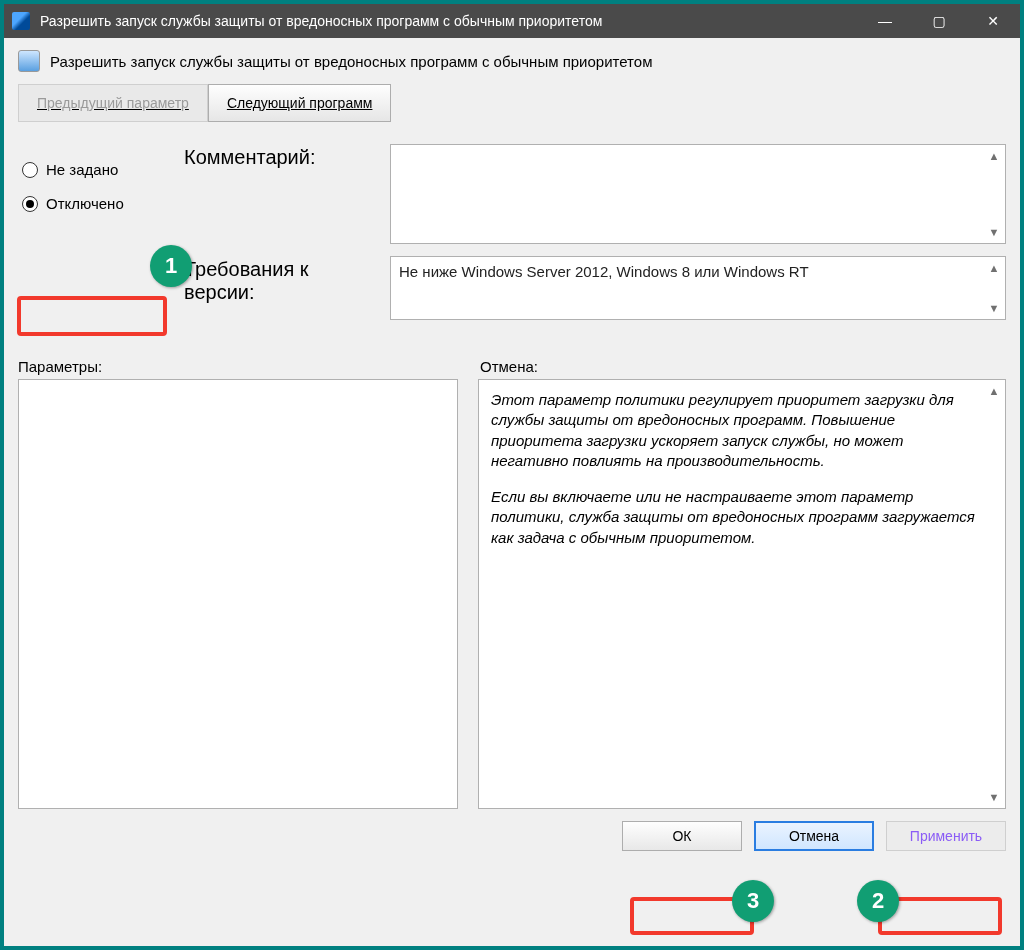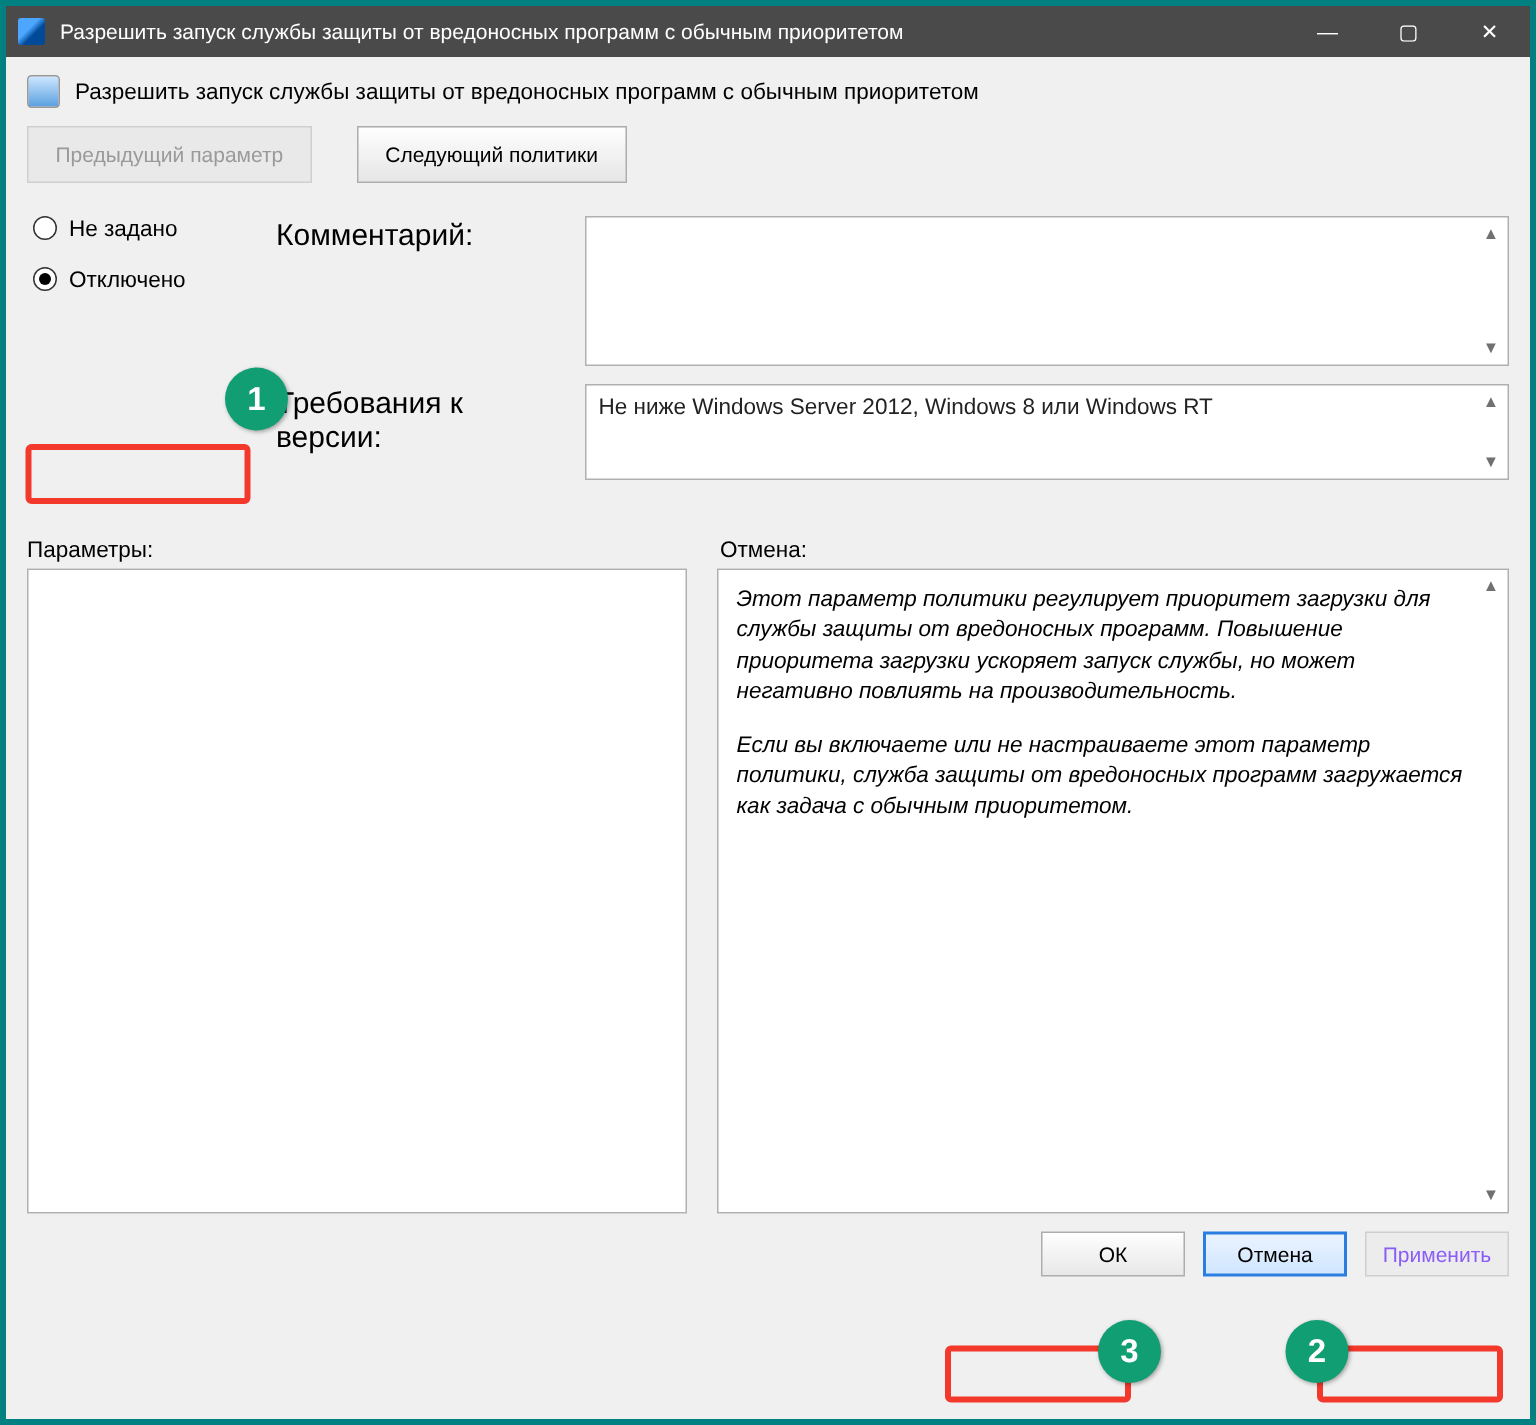--- a/index.html
+++ b/index.html
@@ -45,21 +45,21 @@
     padding: 12px 14px 14px 14px;
     position: relative;
   }
   .header-row { display:flex; align-items:center; gap:10px; margin-bottom:10px;}
   .header-row .hdr-icon{
     width:22px;height:22px;border:1px solid #999;border-radius:3px;
     background: linear-gradient(#cde6ff,#5aa0e0);
     position:relative;
   }
   .header-row .hdr-title{ font-size:15px; }
-  .nav-row{ display:flex; gap:30px; margin:12px 0 22px 0;}
+  .nav-row{ display:flex; gap:0; margin:12px 0 22px 0;text-decoration:underline;}
   .nav-btn{
     height:38px; padding:0 18px;
     border:1px solid #adadad;
     background:linear-gradient(#fefefe,#e6e6e6);
     font-size:14px;
     display:flex;align-items:center;justify-content:center;
     cursor:pointer;
   }
   .nav-btn.disabled{
     background:#e9e9e9; color:#9a9a9a; border-color:#cfcfcf; cursor:default;
@@ -67,21 +67,21 @@
   
   .upper{
     display:grid;
     grid-template-columns: 160px 200px 1fr;
     column-gap: 6px;
     row-gap: 12px;
     align-items:start;
   }
   .radios{ grid-column:1; grid-row:1 / span 3;}
   .radio-row{
-    display:flex; align-items:flex-start; gap:8px;
+    display:flex; align-items:flex-end; gap:8px;
     height:34px;
     font-size:15px;
     padding-left:4px;
   }
   .radio{width:16px;height:16px;border:1px solid #333;border-radius:50%;display:inline-flex;align-items:center;justify-content:center;background:#fff;}
   .radio .dot{width:8px;height:8px;border-radius:50%;background:#000;display:none;}
   .radio.checked .dot{display:block;}
   .radio-highlight{
     position:absolute; left:13px; top:258px;
     width:150px; height:40px;
@@ -126,21 +126,21 @@
     overflow:hidden;
     font-style:italic;
   }
   .help-box p{margin:0 0 16px 0;}
   
   .btn-row{
     display:flex; justify-content:flex-end; gap:12px;
     margin-top:12px;
   }
   .dlg-btn{
-    width:96px; height:30px;
+    width:120px; height:30px;
     border:1px solid #adadad;
     background:linear-gradient(#fefefe,#e8e8e8);
     font-size:14px;
     display:flex;align-items:center;justify-content:center;
   }
   .dlg-btn.focused{
     border:2px solid #2a7de1;
     background:linear-gradient(#eaf3ff,#d0e6ff);
   }
   .dlg-btn.disabled{ color:#8b5cf6; background:#ececec; border-color:#cfcfcf;}
@@ -175,21 +175,21 @@
 
 <div class="client">
 
   <div class="header-row">
     <span class="hdr-icon"></span>
     <span class="hdr-title">Разрешить запуск службы защиты от вредоносных программ с обычным приоритетом</span>
   </div>
 
   <div class="nav-row">
     <div class="nav-btn disabled">Предыдущий параметр</div>
-    <div class="nav-btn">Следующий политики</div>
+    <div class="nav-btn">Следующий программ</div>
   </div>
 
   <div class="upper">
     <div class="radios">
       <div class="radio-row">
         <span class="radio"></span>
         <span>Не задано</span>
       </div>
       <div class="radio-row">
         <span class="radio checked">

